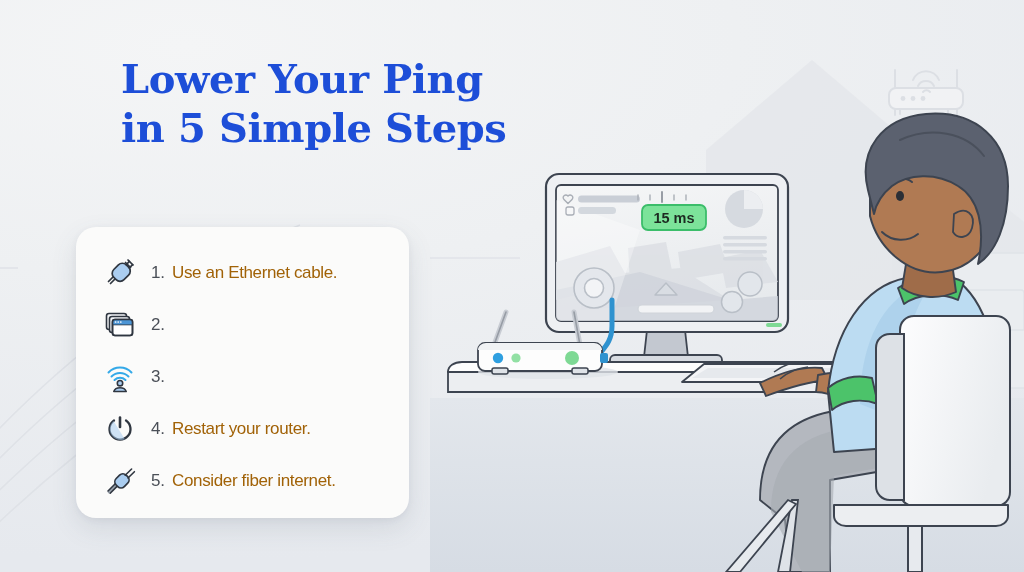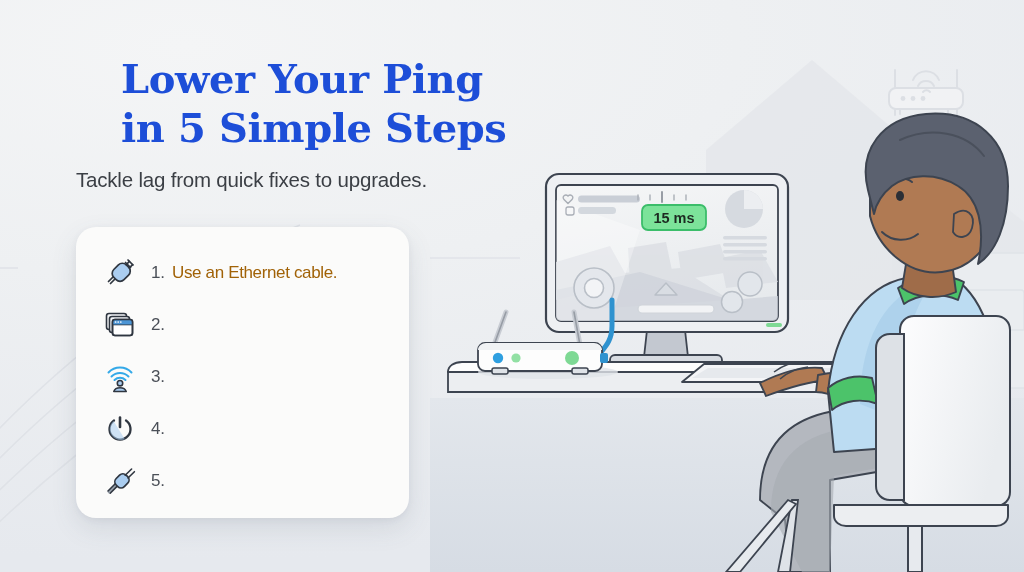--- a/index.html
+++ b/index.html
@@ -106,21 +106,20 @@
       <path d="M899 100 L896 106 M904 100 L906 106" stroke="none"></path>
       <path d="M900 109 L900 114 M948 109 L948 114"></path>
       <path d="M913 80 a14 14 0 0 1 26 0"></path>
       <path d="M918 86 a9 9 0 0 1 16 0"></path>
       <path d="M923 92 a4.5 4.5 0 0 1 7 0"></path>
     </g>
   </svg>
 
   <div class="headline">Lower Your Ping
 in 5 Simple Steps</div>
-  <div class="subhead">Tackle lag from quick fixes to upgrades.</div>
 
   <div class="card">
     <div class="steps">
 
       <div class="step">
         <span class="step-icon">
           <svg width="36" height="36" viewBox="0 0 36 36">
             <g stroke="#2f3640" stroke-width="1.7" stroke-linecap="round" stroke-linejoin="round" fill="none">
               <path d="M8.5 28.5 L14 23"></path>
               <path d="M6.5 26.5 L12 21"></path>
@@ -176,40 +175,42 @@
 
       <div class="step">
         <span class="step-icon">
           <svg width="34" height="34" viewBox="0 0 34 34">
             <path d="M11 8.5 a10.5 10.5 0 1 0 12 0" fill="none" stroke="#2f3640" stroke-width="2.3" stroke-linecap="round"></path>
             <path d="M10.6 9.1 a10.5 10.5 0 0 0 2.2 17.6 a10.5 10.5 0 0 0 9 0.6" fill="#aacdf0" stroke="none" opacity="0.55"></path>
             <path d="M17 5.5 L17 15" fill="none" stroke="#2f3640" stroke-width="2.6" stroke-linecap="round"></path>
           </svg>
         </span>
         <span class="step-num">4.</span>
+        <span class="step-text">Restart your router.</span>
       </div>
 
       <div class="step">
         <span class="step-icon">
           <svg width="36" height="36" viewBox="0 0 36 36">
             <g stroke="#9aa3ad" stroke-width="2.6" stroke-linecap="round" fill="none">
               <path d="M7 29 L14.5 21.5"></path>
             </g>
             <g stroke="#2f3640" stroke-width="1.6" stroke-linecap="round" fill="none">
               <path d="M6 28 L14 20"></path>
               <path d="M8.2 30.2 L16 22.4"></path>
             </g>
             <path d="M14.2 22 a4.6 4.6 0 0 1 0-6.5 l3.4-3.4 a4.6 4.6 0 0 1 6.5 0 l1.6 1.6 a4.6 4.6 0 0 1 0 6.5 l-3.4 3.4 a4.6 4.6 0 0 1 -6.5 0 Z" fill="#aacdf0" stroke="#2f3640" stroke-width="1.7" stroke-linejoin="round"></path>
             <g stroke="#2f3640" stroke-width="1.6" stroke-linecap="round" fill="none">
               <path d="M23.2 12.3 L29.6 6"></path>
               <path d="M26 15 L32.4 8.7"></path>
             </g>
           </svg>
         </span>
         <span class="step-num">5.</span>
+        <span class="step-text">Consider fiber internet.</span>
       </div>
 
     </div>
   </div>
 
   <svg class="illus" viewBox="0 0 594 572">
     <defs>
       <linearGradient id="screenGrad" x1="0" y1="0" x2="0.3" y2="1">
         <stop offset="0%" stop-color="#f5f6f7"></stop>
         <stop offset="100%" stop-color="#e7eaed"></stop>

